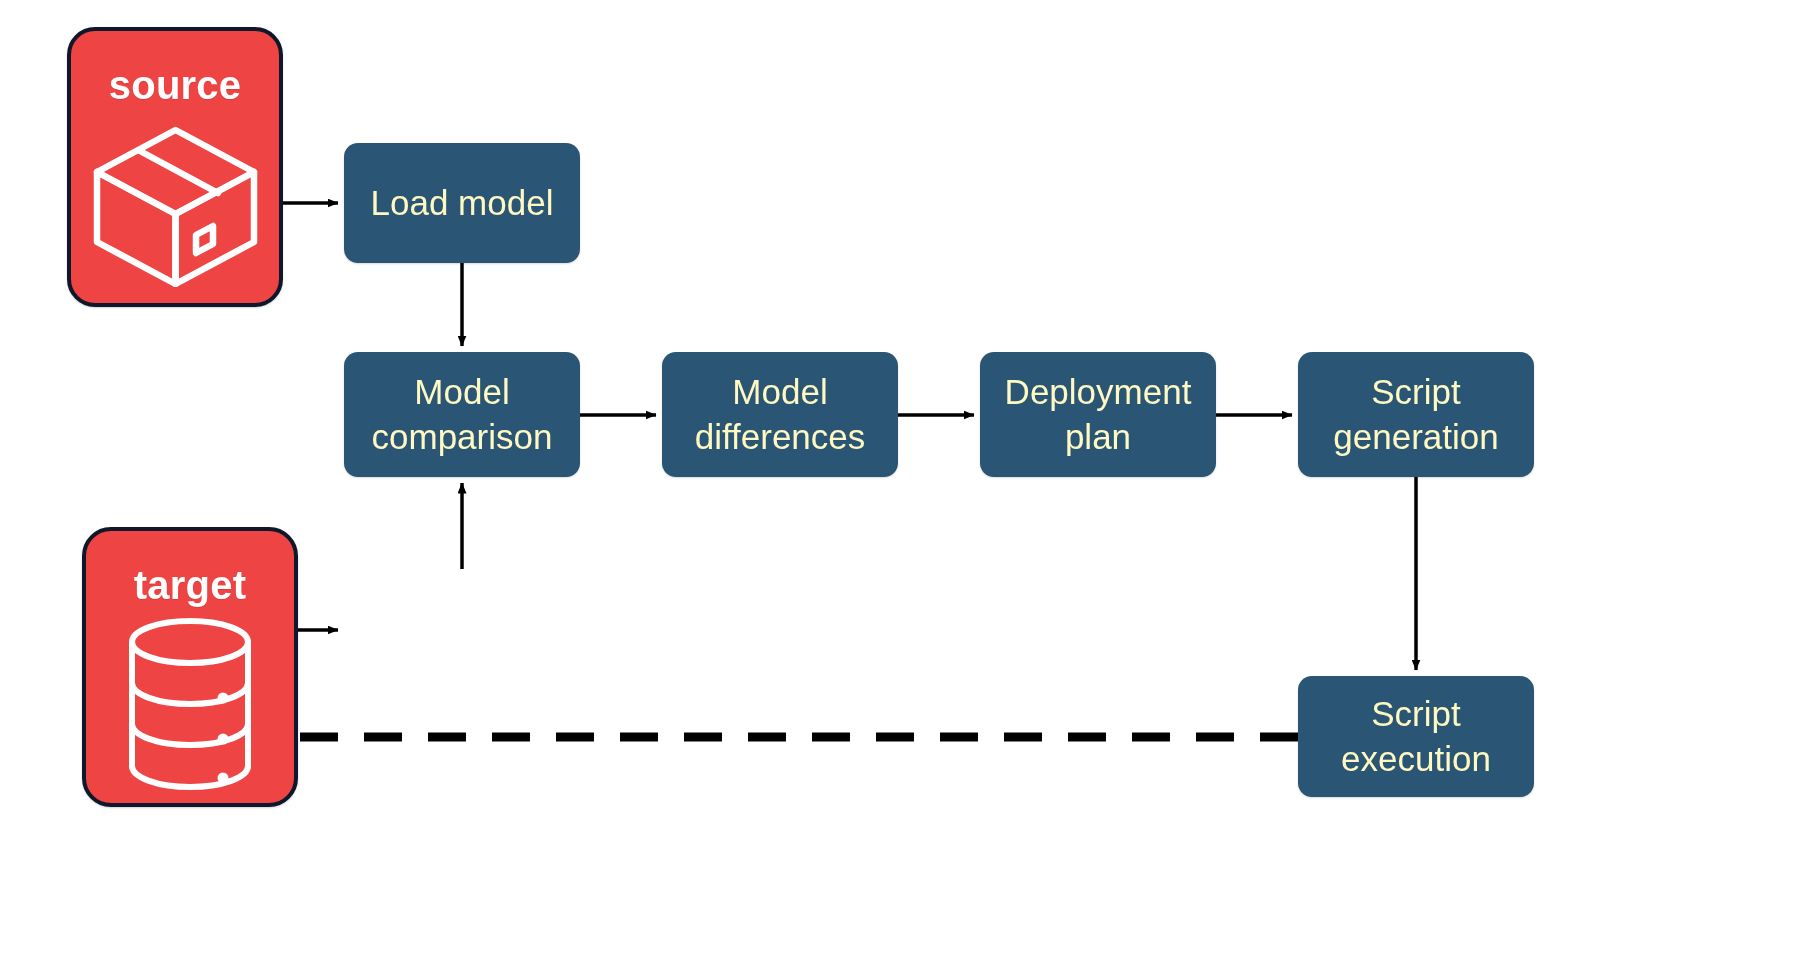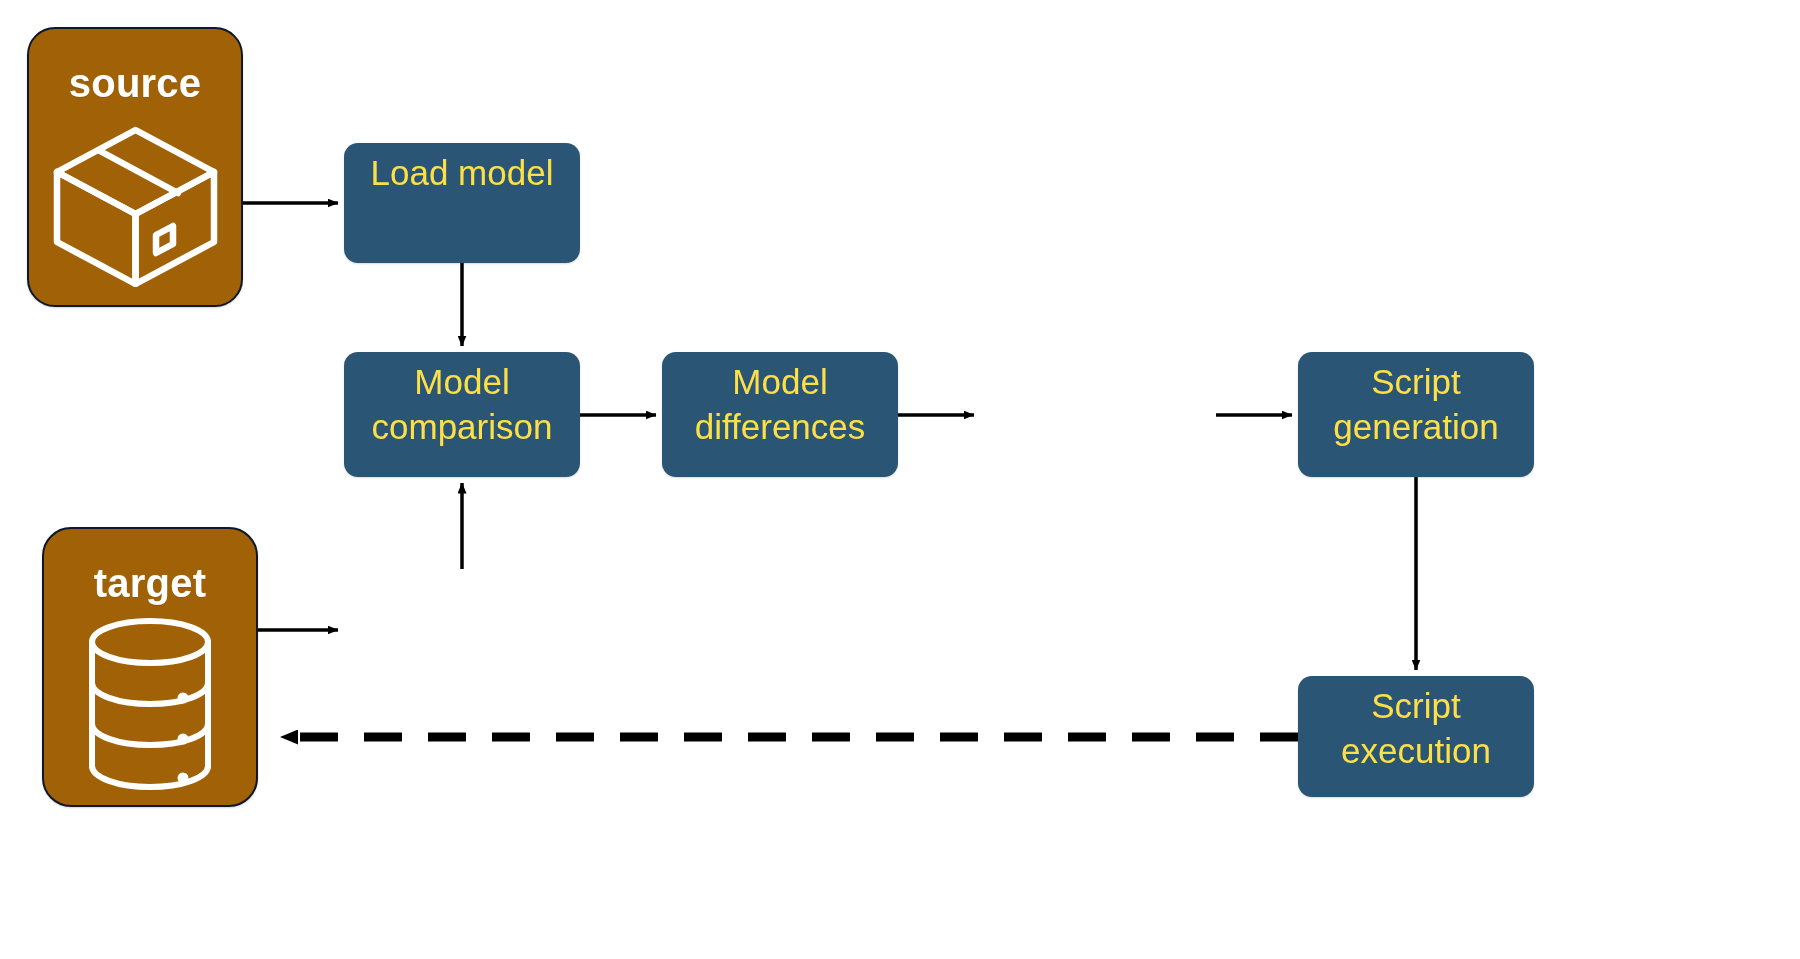--- a/index.html
+++ b/index.html
@@ -7,47 +7,48 @@
   body{
     width:1800px;height:959px;
     font-family:"Liberation Sans","DejaVu Sans",sans-serif;
     overflow:hidden;position:relative;
   }
   #canvas{position:absolute;left:0;top:0;width:1800px;height:959px;}
 
   
   .endpoint{
     position:absolute;
-    background:#a16207;
-    border:2px solid #0f172a;
+    background:#ef4444;
+    border:4px solid #0f172a;
     border-radius:28px;
     box-shadow:0 1px 2px rgba(0,0,0,.18);
     display:flex;flex-direction:column;align-items:center;
     box-sizing:border-box;
+    margin-left:40px;
   }
   .endpoint-label{
     color:#ffffff;font-weight:bold;
     font-size:40px;letter-spacing:.2px;
     line-height:1;margin-top:34px;
     text-shadow:0 1px 1px rgba(0,0,0,.10);
   }
   .endpoint-icon{flex:1;display:flex;align-items:center;justify-content:center;width:100%;}
 
   
   .node{
     position:absolute;
     background:#2a5574;
     border-radius:14px;
-    color:#fde047;
-    display:flex;justify-content:center;
+    color:#fef9c3;
+    display:flex;align-items:center;justify-content:center;
     text-align:center;
     font-size:35px;
     line-height:1.28;
     box-sizing:border-box;
-    padding:8px 10px;
+    padding:16px 10px;
     box-shadow:0 1px 2px rgba(0,0,0,.15);
   }
   .node-text{white-space:pre-line;font-weight:400;}
 
   
   #wires{position:absolute;left:0;top:0;width:1800px;height:959px;pointer-events:none;}
 </style>
 </head>
 <body>
 
@@ -125,20 +126,24 @@
     <span class="node-text">Model
 comparison</span>
   </div>
 
 
   <div class="node" id="n-model-differences" style="left: 662px; top: 352px; width: 236px; height: 125px;">
     <span class="node-text">Model
 differences</span>
   </div>
 
+  <div class="node" id="n-deployment-plan" style="left: 980px; top: 352px; width: 236px; height: 125px;">
+    <span class="node-text">Deployment
+plan</span>
+  </div>
 
   <div class="node" id="n-script-generation" style="left: 1298px; top: 352px; width: 236px; height: 125px;">
     <span class="node-text">Script
 generation</span>
   </div>
 
   <div class="node" id="n-script-execution" style="left: 1298px; top: 676px; width: 236px; height: 121px;">
     <span class="node-text">Script
 execution</span>
   </div>

